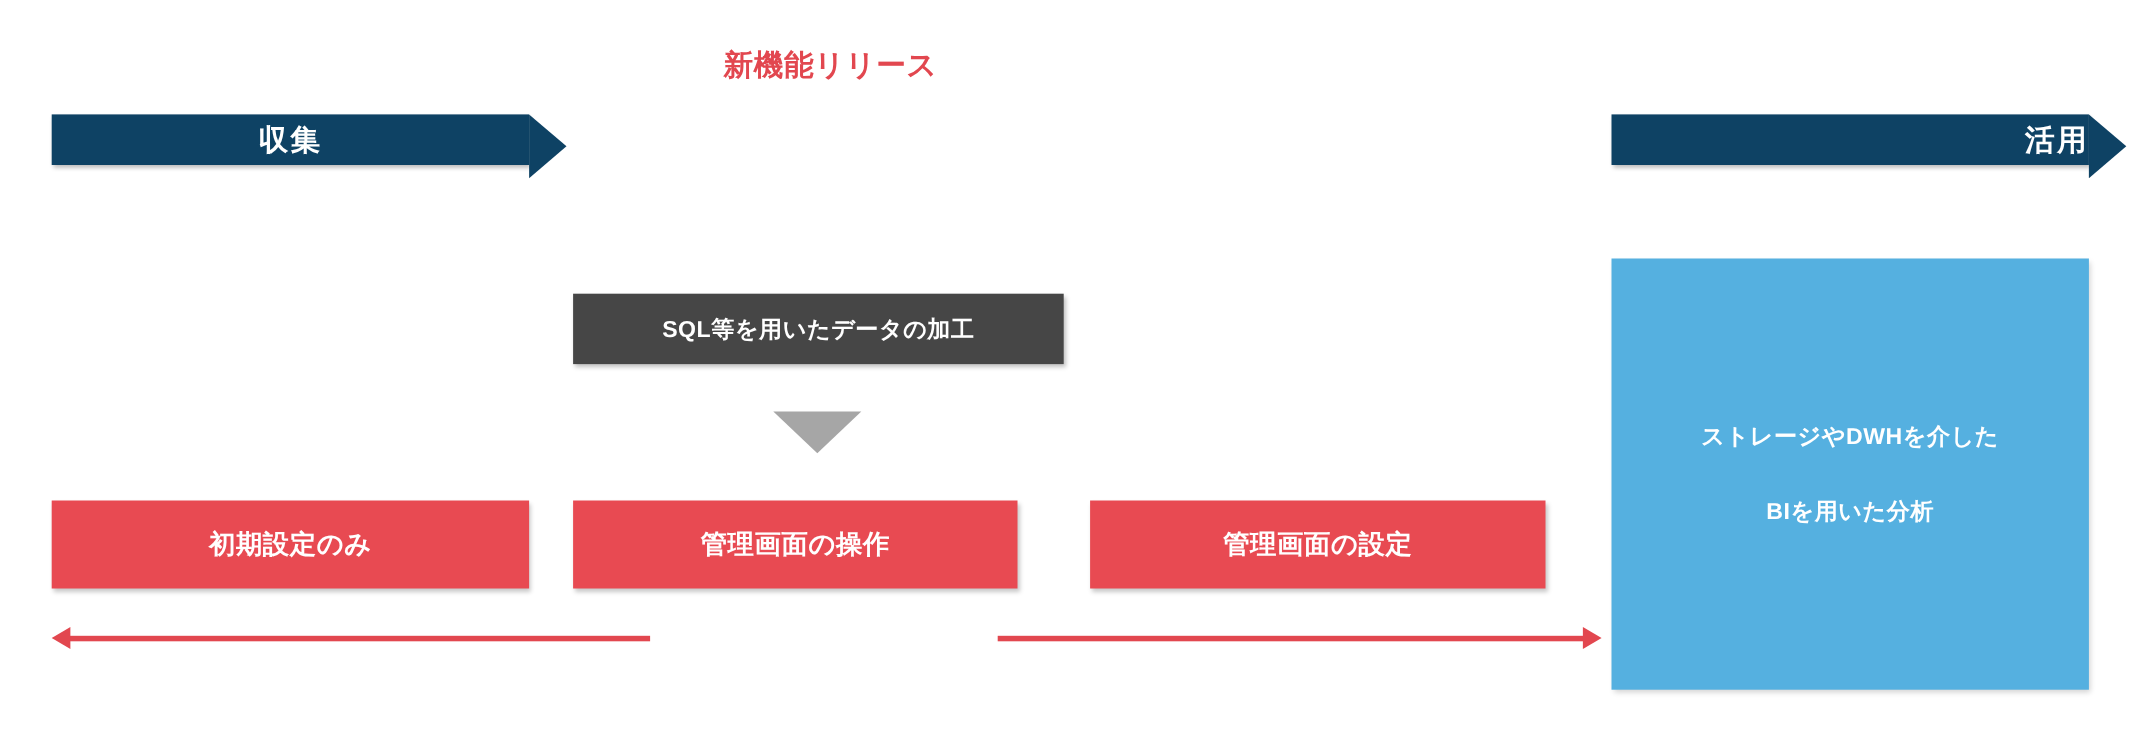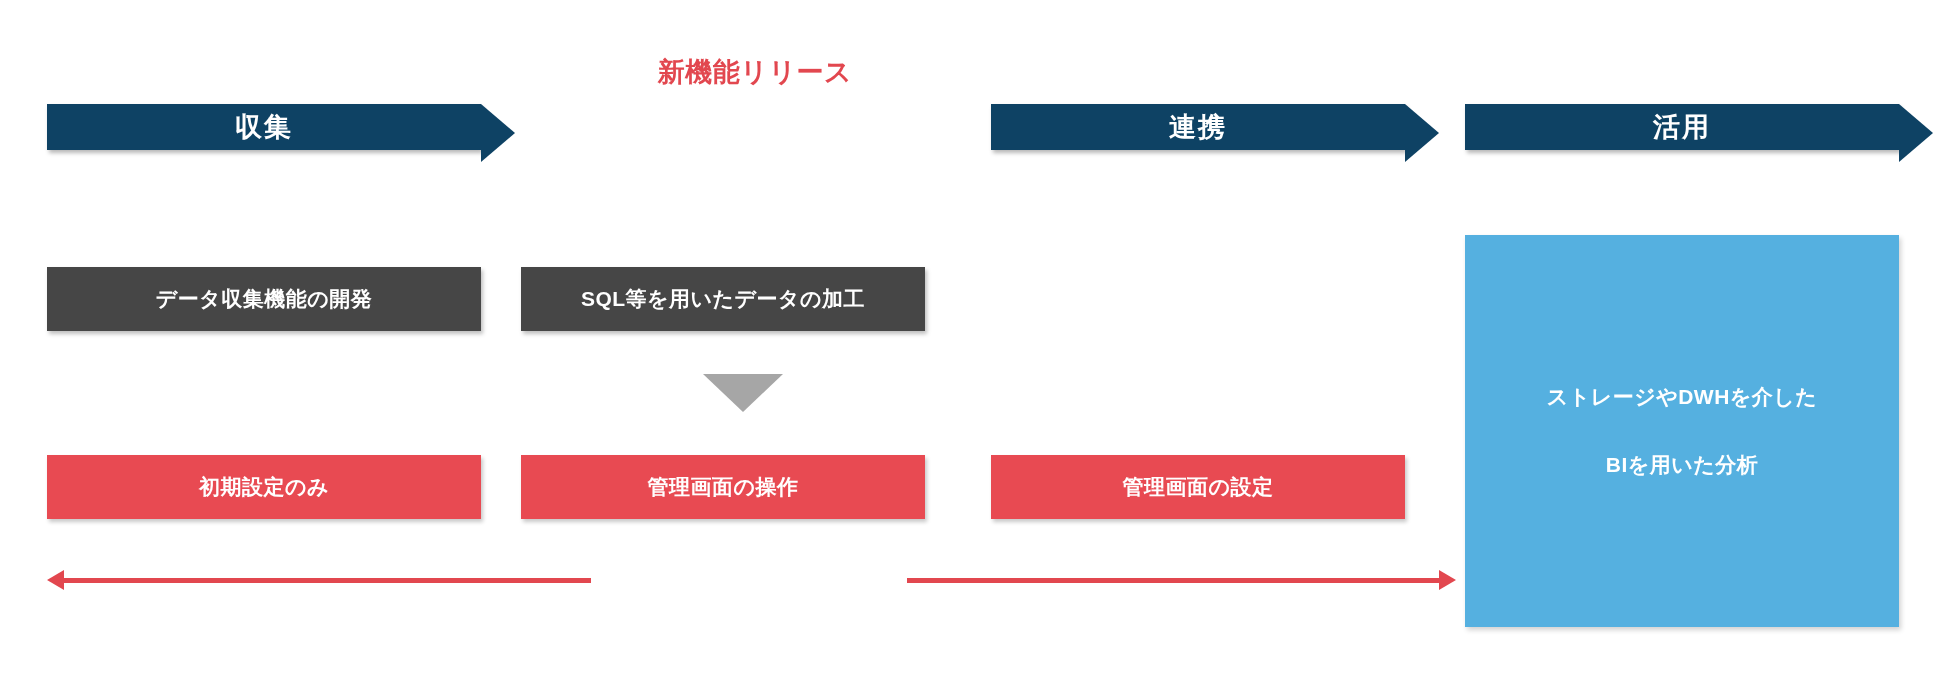--- a/index.html
+++ b/index.html
@@ -15,21 +15,21 @@
     width: 1950px;
     height: 683px;
     background: #ffffff;
     overflow: hidden;
   }
 
   
   .release-label {
     position: absolute;
     left: 645px;
-    top: 54px;
+    top: 41px;
     width: 220px;
     text-align: center;
     color: #E2474F;
     font-size: 27px;
     font-weight: bold;
     letter-spacing: 0.5px;
     white-space: nowrap;
   }
 
   
@@ -58,65 +58,65 @@
     top: 0;
     width: 0;
     height: 0;
     border-top: 29px solid transparent;
     border-bottom: 29px solid transparent;
     border-left: 34px solid #0E4264;
   }
   .chv-0 { left: 47px;   width: 434px; }
   .chv-1 { left: 521px;  width: 404px; }
   .chv-2 { left: 991px;  width: 414px; }
-  .chv-3 { left: 1465px; width: 434px; }
+  .chv-3 { left: 1465px; width: 434px; justify-content: flex-end; }
 
   
   .gray-box {
     position: absolute;
     top: 267px;
     height: 64px;
     background: #464646;
     display: flex;
     align-items: center;
     justify-content: center;
     color: #ffffff;
     font-size: 21px;
     font-weight: bold;
     letter-spacing: 0.5px;
     box-shadow: 2px 3px 4px rgba(0,0,0,0.25);
     white-space: nowrap;
   }
   .gb-0 { left: 47px;  width: 434px; }
-  .gb-1 { left: 521px; width: 404px; }
+  .gb-1 { left: 521px; width: 446px; }
   .gb-2 { left: 991px; width: 414px; }
 
   
   .down-triangle {
     position: absolute;
     left: 703px;
     top: 374px;
     width: 0;
     height: 0;
     border-left: 40px solid transparent;
     border-right: 40px solid transparent;
     border-top: 38px solid #A6A6A6;
   }
 
   
   .red-box {
     position: absolute;
     top: 455px;
-    height: 64px;
+    height: 80px;
     background: #E84A52;
     display: flex;
     align-items: center;
     justify-content: center;
     color: #ffffff;
-    font-size: 21px;
+    font-size: 24px;
     font-weight: bold;
     letter-spacing: 0.5px;
     box-shadow: 2px 3px 4px rgba(0,0,0,0.22);
     white-space: nowrap;
   }
   .rb-0 { left: 47px;  width: 434px; }
   .rb-1 { left: 521px; width: 404px; }
   .rb-2 { left: 991px; width: 414px; }
 
   
@@ -186,30 +186,24 @@
 </head>
 <body>
 
 <div id="canvas">
 
   <div class="release-label">新機能リリース</div>
 
   <div class="chevron chv-0">
     <span class="chevron-body">収集</span>
   </div>
-  <div class="chevron chv-2">
-    <span class="chevron-body">連携</span>
-  </div>
   <div class="chevron chv-3">
     <span class="chevron-body">活用</span>
   </div>
 
-  <div class="gray-box gb-0">
-    <span>データ収集機能の開発</span>
-  </div>
   <div class="gray-box gb-1">
     <span>SQL等を用いたデータの加工</span>
   </div>
 
   <div class="down-triangle"></div>
 
   <div class="red-box rb-0">
     <span>初期設定のみ</span>
   </div>
   <div class="red-box rb-1">

